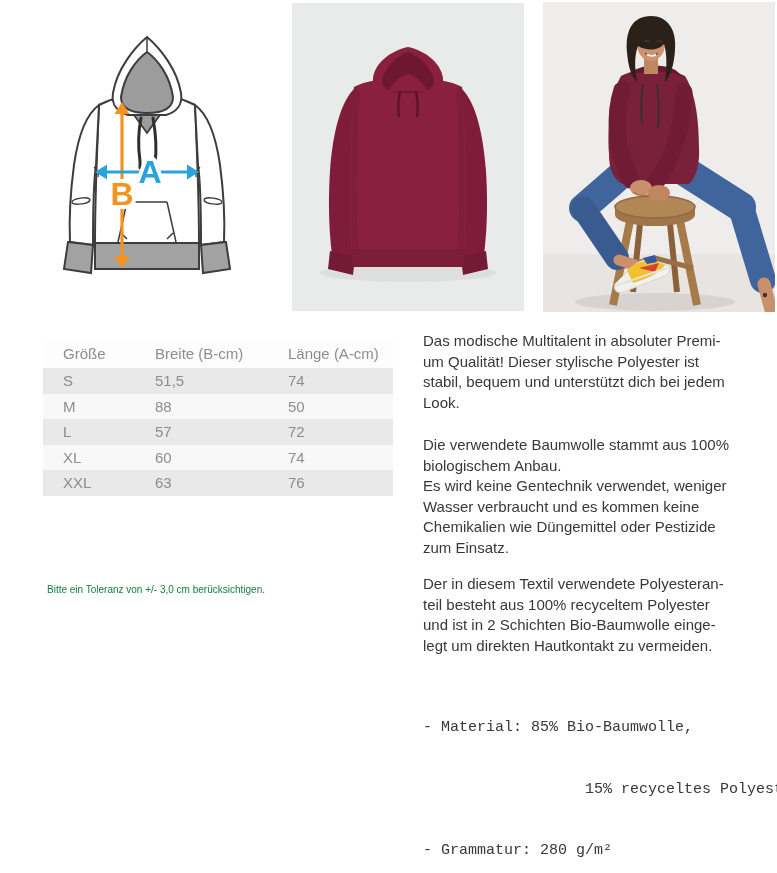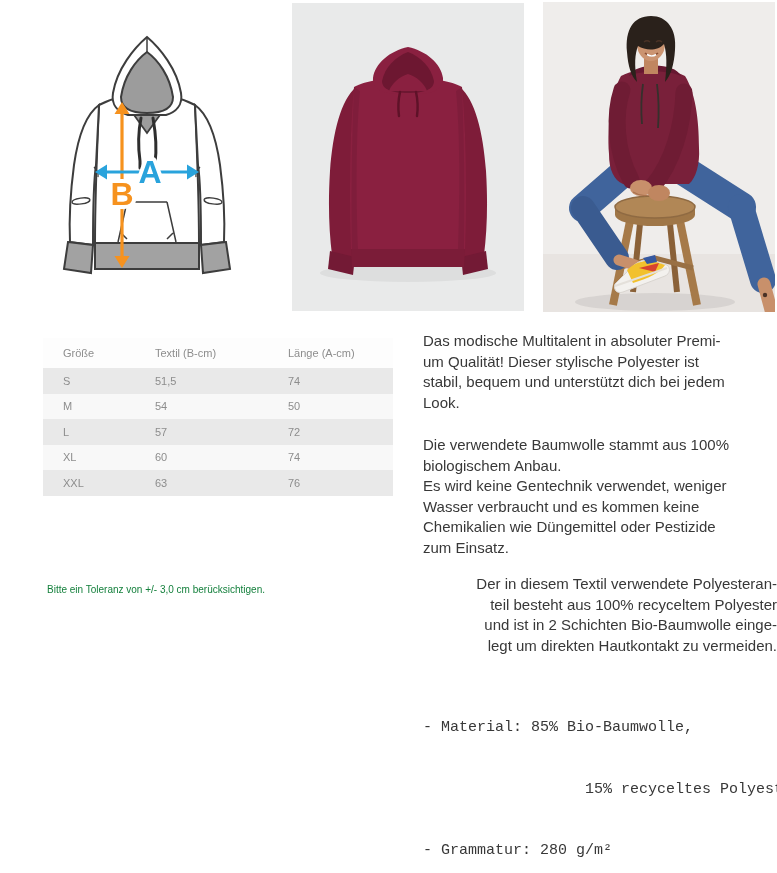--- a/index.html
+++ b/index.html
@@ -4,21 +4,21 @@
 <style>
   html,body { margin:0; padding:0; background:#ffffff; }
   .page {
     position:relative; width:777px; height:873px; overflow:hidden;
     background:#ffffff; font-family:"Liberation Sans", sans-serif;
   }
   .photo { position:absolute; }
   .photo svg { display:block; }
 
   
-  .size-table { position:absolute; left:43px; top:338px; width:350px; font-size:11px; color:#8d8d8d; }
+  .size-table { position:absolute; left:43px; top:338px; width:350px; font-size:15px; color:#8d8d8d; }
   .st-row { display:grid; grid-template-columns:100px 133px 1fr; align-items:center; height:25.5px; }
   .st-row.header { height:30px; background:#fdfdfd; }
   .st-row.odd  { background:#e9e9e9; }
   .st-row.even { background:#f8f8f8; }
   .st-cell { padding-left:12px; white-space:nowrap; }
   .st-cell.first { padding-left:20px; }
 
   .tolerance { position:absolute; left:47px; top:584px; width:360px; font-size:10px; color:#15803d; }
 
   
@@ -172,31 +172,31 @@
         <path d="M113,40 q3,-2.5 6,0" stroke="#4a3226" stroke-width="1.4" fill="none"></path>
         <path d="M102,51 q6,6 13,0" stroke="#8a4f34" stroke-width="1.6" fill="none"></path>
         <path d="M104,52.5 q5,3 9,0" stroke="#ffffff" stroke-width="1.6" fill="none"></path>
       </g>
     </svg>
   </div>
 
   <div class="size-table">
     <div class="st-row header">
       <div class="st-cell first">Größe</div>
-      <div class="st-cell">Textil (B-cm)</div>
+      <div class="st-cell">Breite (B-cm)</div>
       <div class="st-cell">Länge (A-cm)</div>
     </div>
     <div class="st-row odd">
       <div class="st-cell first">S</div>
       <div class="st-cell">51,5</div>
       <div class="st-cell">74</div>
     </div>
     <div class="st-row even">
       <div class="st-cell first">M</div>
-      <div class="st-cell">54</div>
+      <div class="st-cell">88</div>
       <div class="st-cell">50</div>
     </div>
     <div class="st-row odd">
       <div class="st-cell first">L</div>
       <div class="st-cell">57</div>
       <div class="st-cell">72</div>
     </div>
     <div class="st-row even">
       <div class="st-cell first">XL</div>
       <div class="st-cell">60</div>
@@ -215,21 +215,21 @@
     <p>Das modische Multitalent in absoluter Premi-
 um Qualität! Dieser stylische Polyester ist
 stabil, bequem und unterstützt dich bei jedem
 Look.</p>
     <p style="margin-bottom:16px;">Die verwendete Baumwolle stammt aus 100%
 biologischem Anbau.
 Es wird keine Gentechnik verwendet, weniger
 Wasser verbraucht und es kommen keine
 Chemikalien wie Düngemittel oder Pestizide
 zum Einsatz.</p>
-    <p style="margin-bottom:21px;text-align:right;">Der in diesem Textil verwendete Polyesteran-
+    <p style="margin-bottom:21px;">Der in diesem Textil verwendete Polyesteran-
 teil besteht aus 100% recyceltem Polyester
 und ist in 2 Schichten Bio-Baumwolle einge-
 legt um direkten Hautkontakt zu vermeiden.</p>
     <div class="spec-list">
       <div class="spec-line">- Material: 85% Bio-Baumwolle,</div>
       <div class="spec-line">                  15% recyceltes Polyester</div>
       <div class="spec-line">- Grammatur: 280 g/m²</div>
       
       
       

